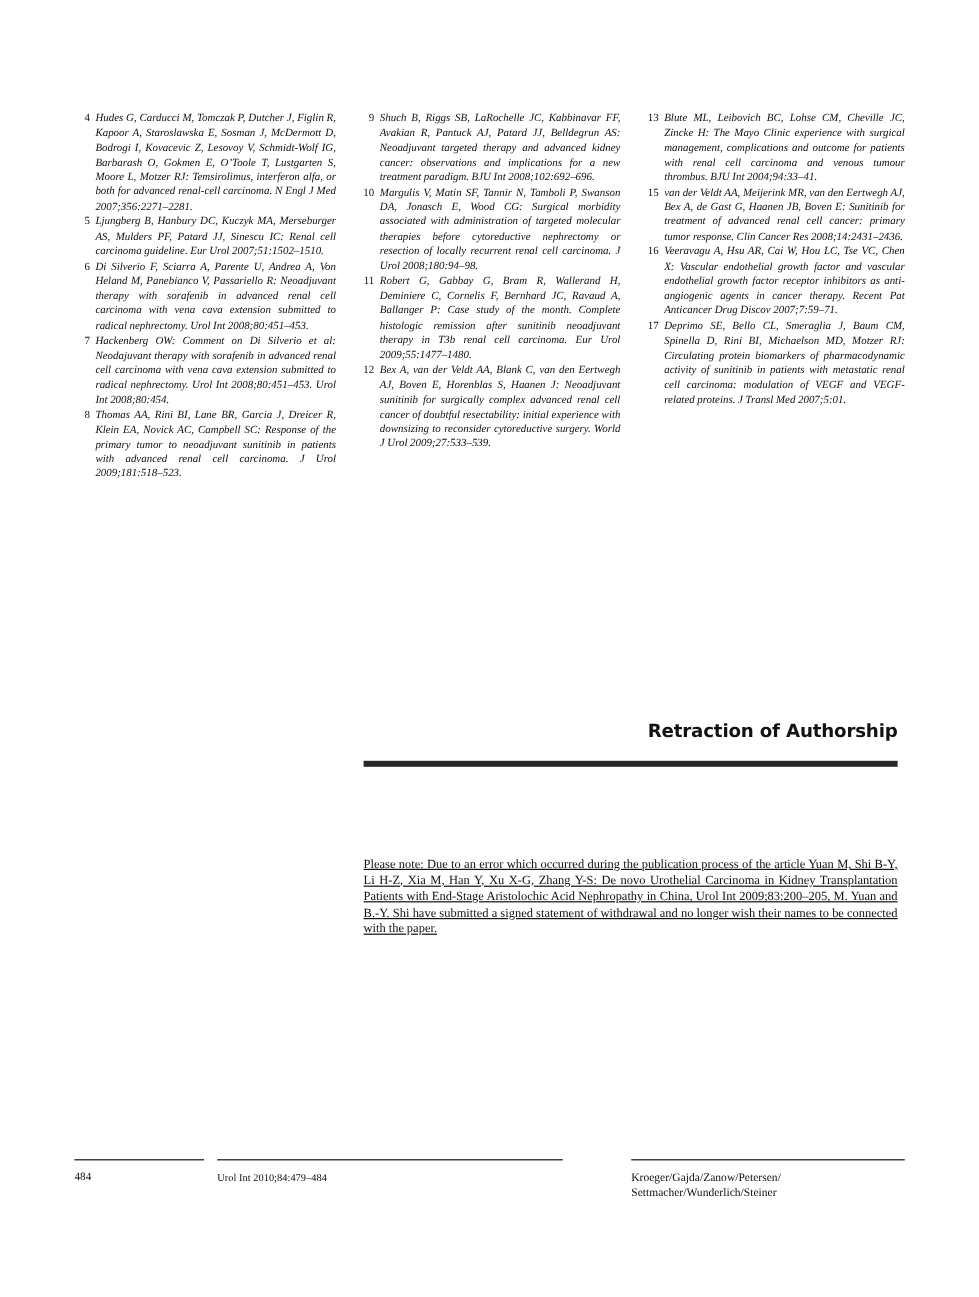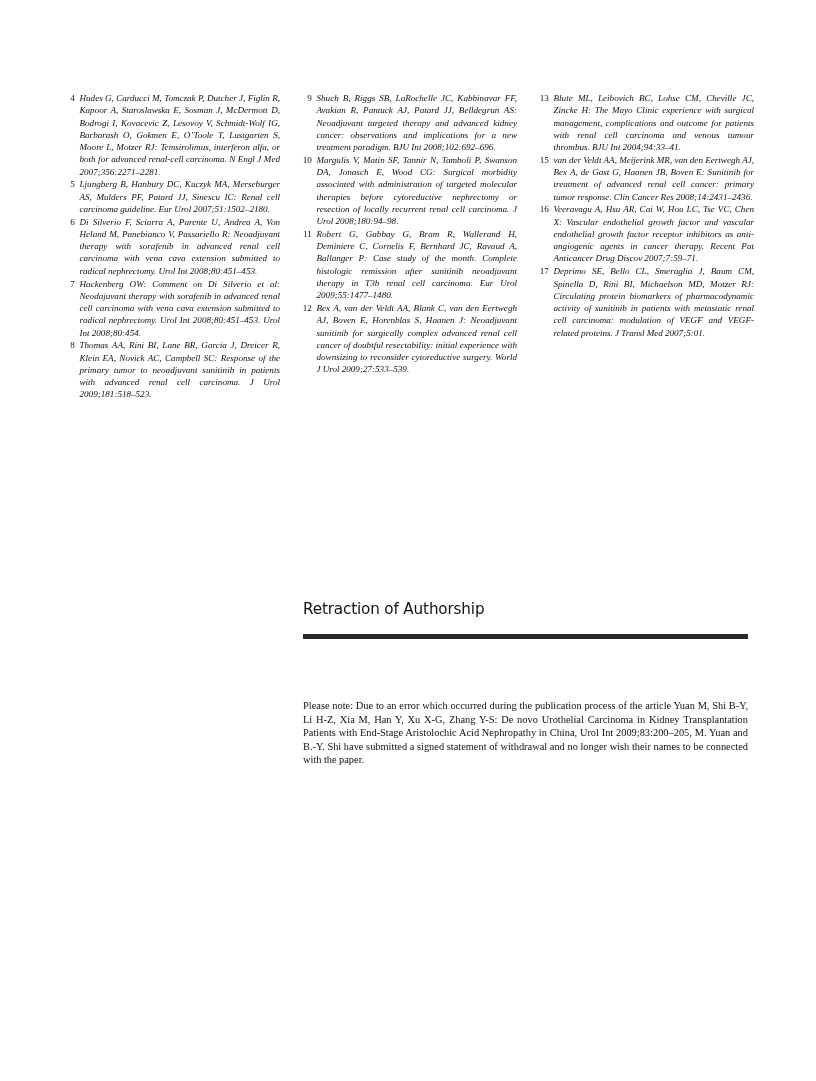--- a/index.html
+++ b/index.html
@@ -65,40 +65,42 @@
 
   
   .retraction {
     position: absolute;
     left: 303px;
     top: 600px;
     width: 445px;
   }
   .retraction-title {
     font-family: "DejaVu Sans", "Liberation Sans", sans-serif;
-    font-weight: normal;
+    font-weight: bold;
     font-size: 15.2px;
     letter-spacing: -0.15px;
     color: #151312;
     line-height: 18px;
+    text-align: right;
   }
   .retraction-rule {
     margin-top: 16px;
     width: 445px;
     height: 5px;
     background: #2b2724;
   }
   .retraction-body {
-    margin-top: 60px;
+    margin-top: 75px;
     font-size: 10.4px;
     line-height: 13.6px;
     text-align: justify;
     text-justify: inter-word;
     color: #121110;
     word-spacing: -0.15px;
+    text-decoration: underline;
   }
 
   
   .footer {
     position: absolute;
     left: 62px;
     top: 966px;
     width: 692px;
     height: 60px;
   }
@@ -147,21 +149,21 @@
   <div class="refs-area">
     <div class="refs-cols">
 
       <div class="ref-col">
         <div class="ref-item">
           <span class="ref-num">4</span>
           <span class="ref-text">Hudes G, Carducci M, Tomczak P, Dutcher J, Figlin R, Kapoor A, Staroslawska E, Sosman J, McDermott D, Bodrogi I, Kovacevic Z, Lesovoy V, Schmidt-Wolf IG, Barbarash O, Gokmen E, O’Toole T, Lustgarten S, Moore L, Motzer RJ: Temsirolimus, interferon alfa, or both for advanced renal-cell carcinoma. N Engl J Med 2007;356:2271–2281.</span>
         </div>
         <div class="ref-item">
           <span class="ref-num">5</span>
-          <span class="ref-text">Ljungberg B, Hanbury DC, Kuczyk MA, Merseburger AS, Mulders PF, Patard JJ, Sinescu IC: Renal cell carcinoma guideline. Eur Urol 2007;51:1502–2180.</span>
+          <span class="ref-text">Ljungberg B, Hanbury DC, Kuczyk MA, Merseburger AS, Mulders PF, Patard JJ, Sinescu IC: Renal cell carcinoma guideline. Eur Urol 2007;51:1502–1510.</span>
         </div>
         <div class="ref-item">
           <span class="ref-num">6</span>
           <span class="ref-text">Di Silverio F, Sciarra A, Parente U, Andrea A, Von Heland M, Panebianco V, Passariello R: Neoadjuvant therapy with sorafenib in advanced renal cell carcinoma with vena cava extension submitted to radical nephrectomy. Urol Int 2008;80:451–453.</span>
         </div>
         <div class="ref-item">
           <span class="ref-num">7</span>
           <span class="ref-text">Hackenberg OW: Comment on Di Silverio et al: Neodajuvant therapy with sorafenib in advanced renal cell carcinoma with vena cava extension submitted to radical nephrectomy. Urol Int 2008;80:451–453. Urol Int 2008;80:454.</span>
         </div>
         <div class="ref-item">
@@ -210,14 +212,25 @@
 
     </div>
   </div>
 
   <div class="retraction">
     <div class="retraction-title">Retraction of Authorship</div>
     <div class="retraction-rule"></div>
     <div class="retraction-body">Please note: Due to an error which occurred during the publication process of the article Yuan M, Shi B-Y, Li H-Z, Xia M, Han Y, Xu X-G, Zhang Y-S: De novo Urothelial Carcinoma in Kidney Transplantation Patients with End-Stage Aristolochic Acid Nephropathy in China, Urol Int 2009;83:200–205, M. Yuan and B.-Y. Shi have submitted a signed statement of withdrawal and no longer wish their names to be connected with the paper.</div>
   </div>
 
+  <div class="footer">
+    <div class="footer-rule rule-a"></div>
+    <div class="footer-rule rule-b"></div>
+    <div class="footer-rule rule-c"></div>
+    <div class="footer-pageno">484</div>
+    <div class="footer-citation">Urol Int 2010;84:479–484</div>
+    <div class="footer-authors">
+      <div>Kroeger/Gajda/Zanow/Petersen/</div>
+      <div>Settmacher/Wunderlich/Steiner</div>
+    </div>
+  </div>
 
 </div>
 
 </body></html>

